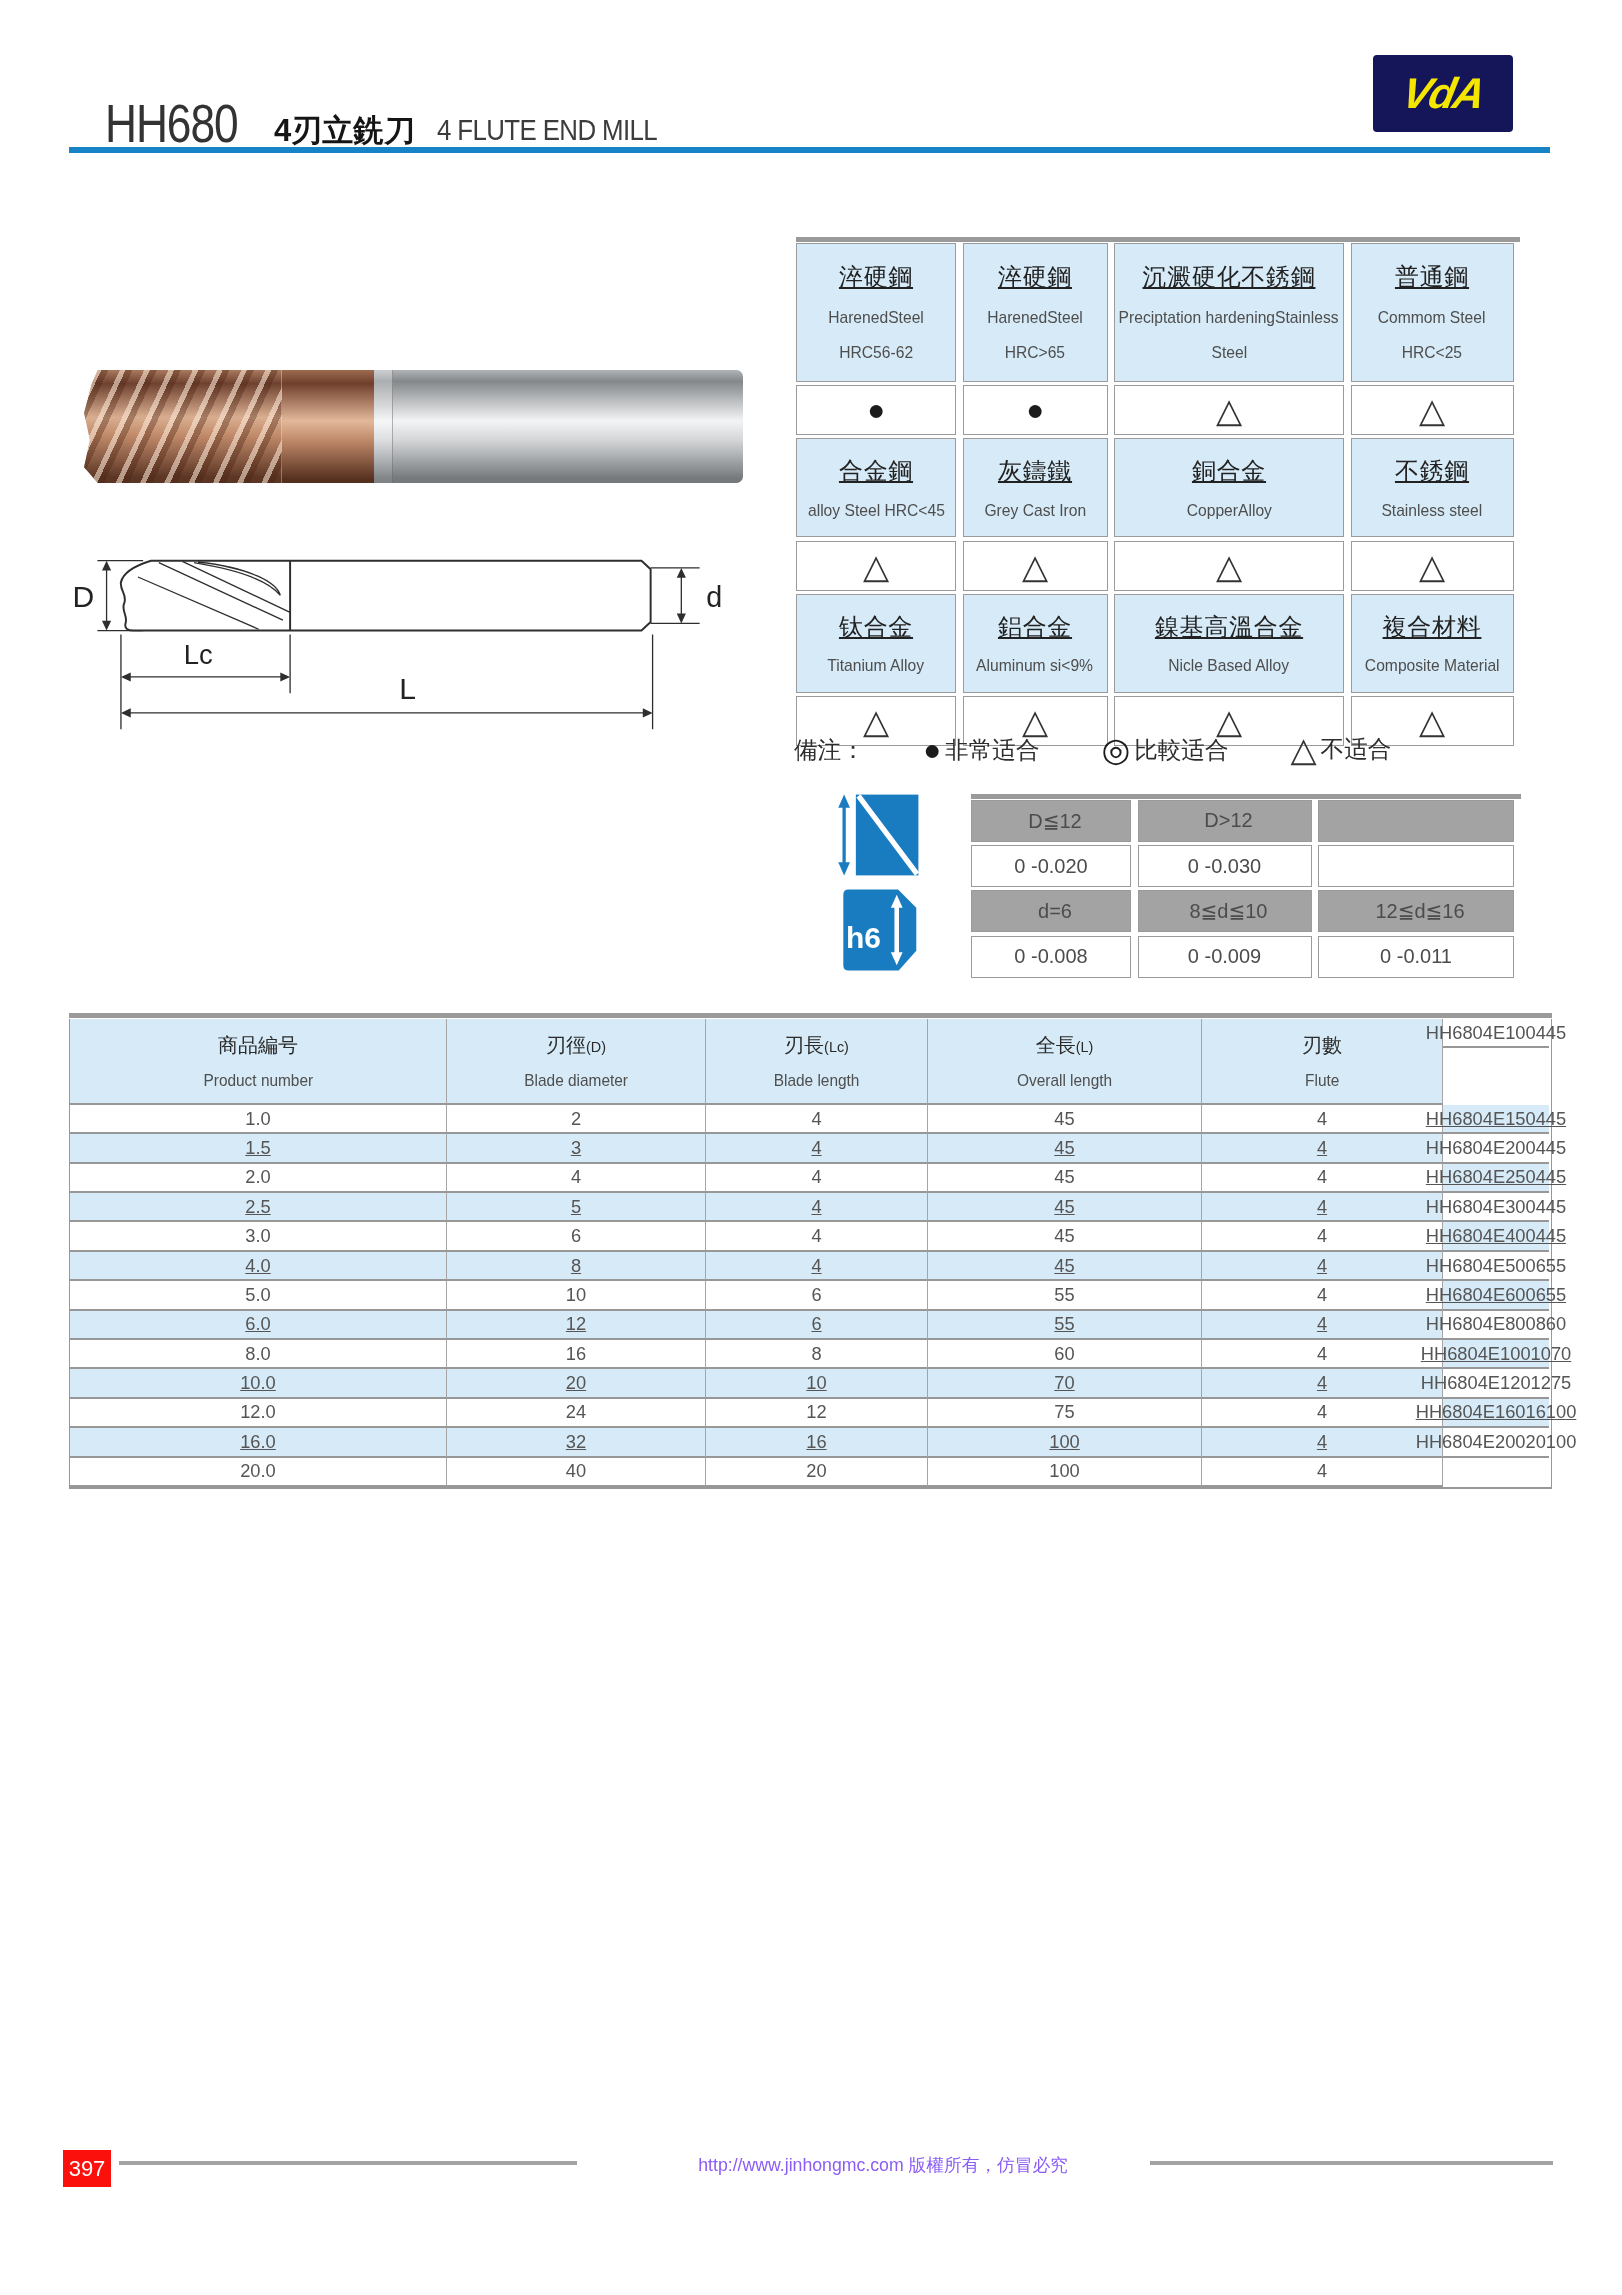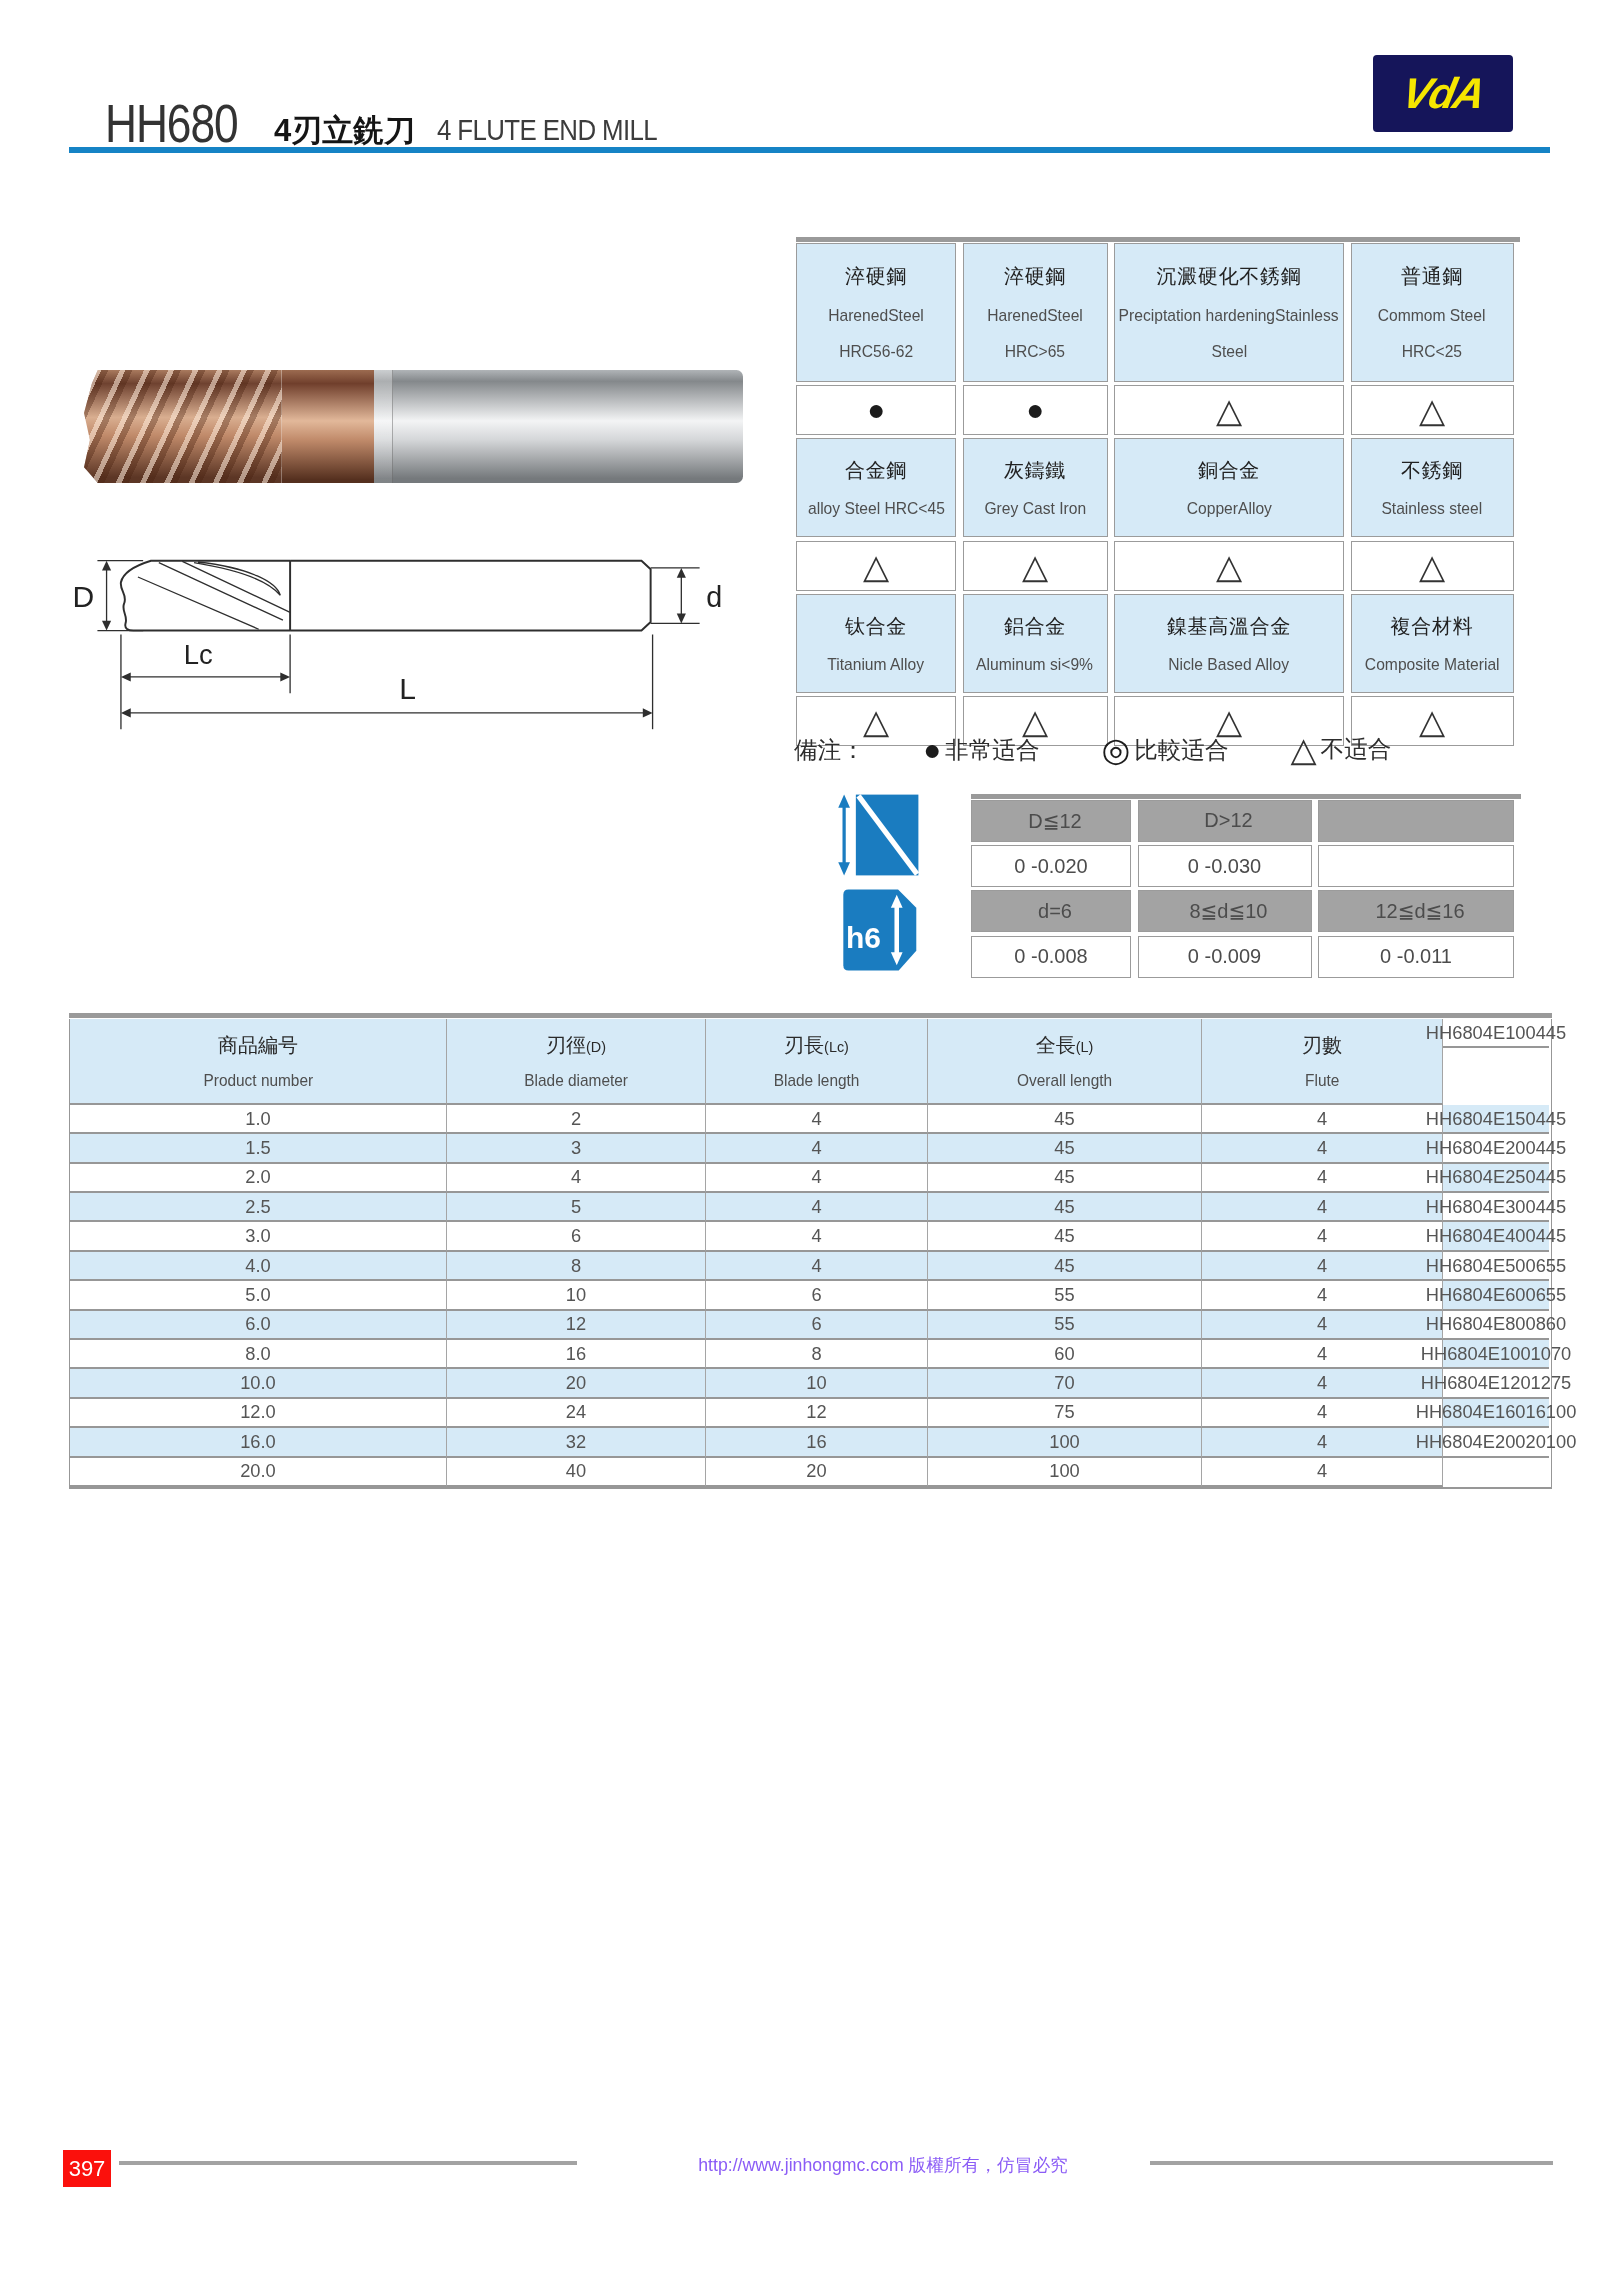--- a/index.html
+++ b/index.html
@@ -43,21 +43,21 @@
   
   .graybar{height:4.6px;background:#9a9a9a;margin-bottom:1.3px;}
   .mcell,.scell,.tcell,.phcell,.pcell{box-sizing:border-box;border:1.3px solid #9b9b9b;
      display:flex;align-items:center;justify-content:center;text-align:center;}
 
   
   .materials{position:absolute;left:796px;top:237px;width:724px;}
   .materials-grid{display:grid;grid-template-columns:160px 145px 230px 163px;
      grid-template-rows:139px 50px 99px 50px 99px 50px;gap:3.3px 6.5px;}
   .mcell{background:#d6eaf7;flex-direction:column;justify-content:space-evenly;padding:2.6px 1.3px;}
-  .mcn{font-size:20px;color:#222;letter-spacing:0.7px;}
+  .mcn{font-size:24px;color:#222;letter-spacing:0.7px;text-decoration:underline;}
   .men{font-size:17px;color:#4e4e4e;transform:scaleX(.92);white-space:nowrap;}
   .scell{background:#fff;}
   .sym{color:#1c1c1c;}
   .sym.triangle{font-size:34px;line-height:1;color:#333;}
   .sym.filled-circle{font-size:30px;line-height:1;}
   .sym.double-circle{font-size:33px;line-height:1;}
 
   
   .legend{position:absolute;left:794px;top:732px;display:flex;align-items:flex-end;
           font-size:23.6px;color:#2d2d2d;gap:40px;}
@@ -78,21 +78,21 @@
   .ptable{position:absolute;left:69px;top:1013px;width:1483px;}
   .ptable-grid{display:grid;grid-template-columns:377px 259px 222px 274px 241px 106px;
      border-left:1.3px solid #979797;border-right:1.3px solid #979797;border-bottom:2.6px solid #979797;}
   .phcell,.pcell{border:none;border-right:1.3px solid #a5a5a5;border-bottom:2px solid #979797;}
   .phcell:nth-child(6n),.pcell:nth-child(6n){border-right:none;}
   .phcell{height:86px;background:#d6eaf7;flex-direction:column;justify-content:space-evenly;}
   .ph-cn{font-size:20px;color:#2a2a2a;}
   .ph-cn .sub{font-size:14.4px;}
   .ph-en{font-size:16.4px;color:#4e4e4e;transform:scaleX(.94);}
   .pcell{height:29.4px;font-size:18.3px;color:#555;}
-  .pcell.alt{background:#d6eaf7;}
+  .pcell.alt{background:#d6eaf7;text-decoration:underline;}
 
   
   .pageno{position:absolute;left:63px;top:2150px;width:48px;height:37px;color:#fff;
           display:flex;align-items:center;justify-content:center;font-size:22px;}
   .f-rule{position:absolute;top:2161px;height:3.9px;background:#a3a3a3;}
   .f-rule.left{left:119px;width:458px;}
   .f-rule.right{left:1150px;width:403px;}
   .f-text{position:absolute;left:654px;top:2153px;width:458px;text-align:center;
           font-size:17.7px;color:#8b5cf6;}
 </style>

